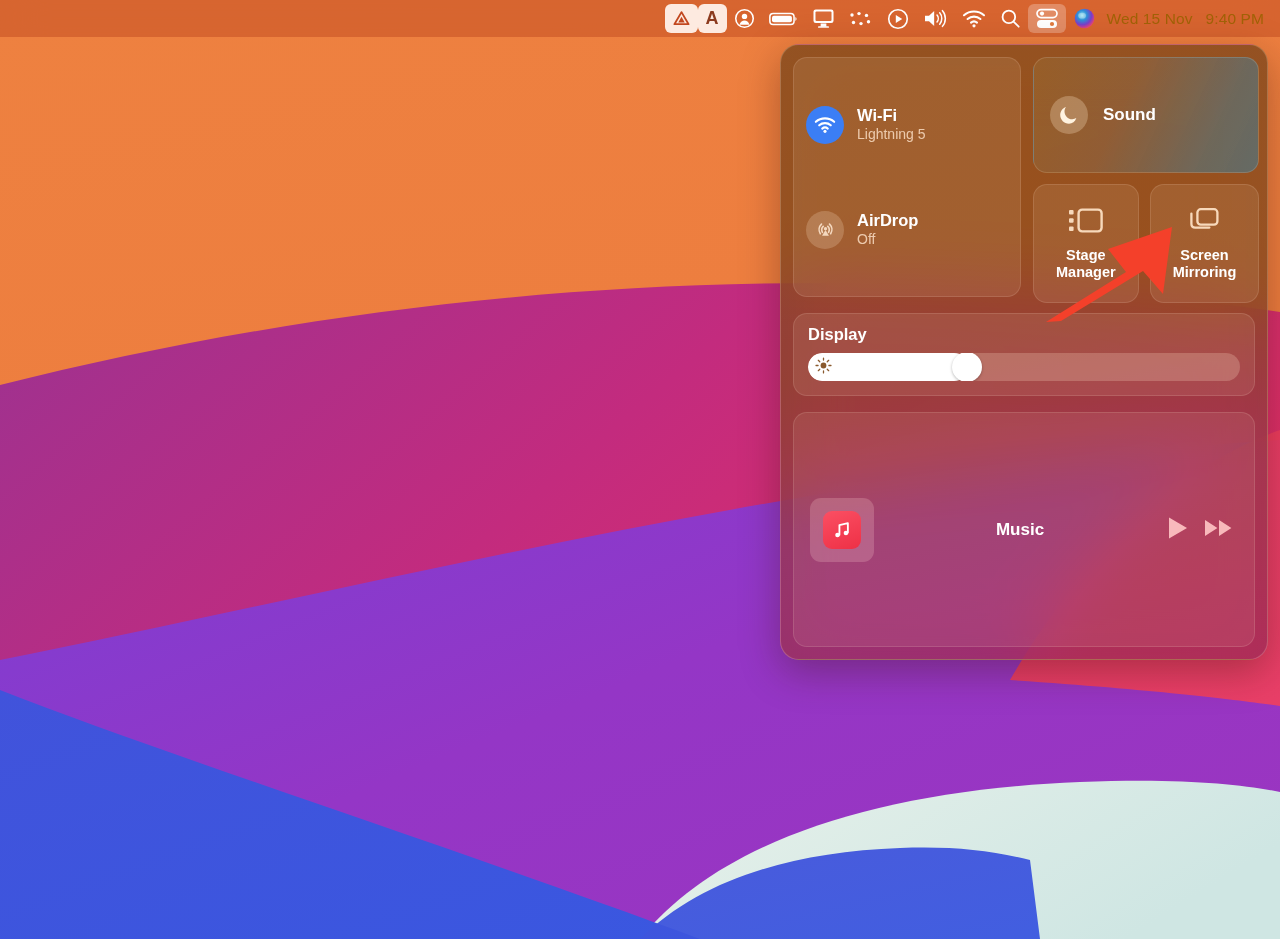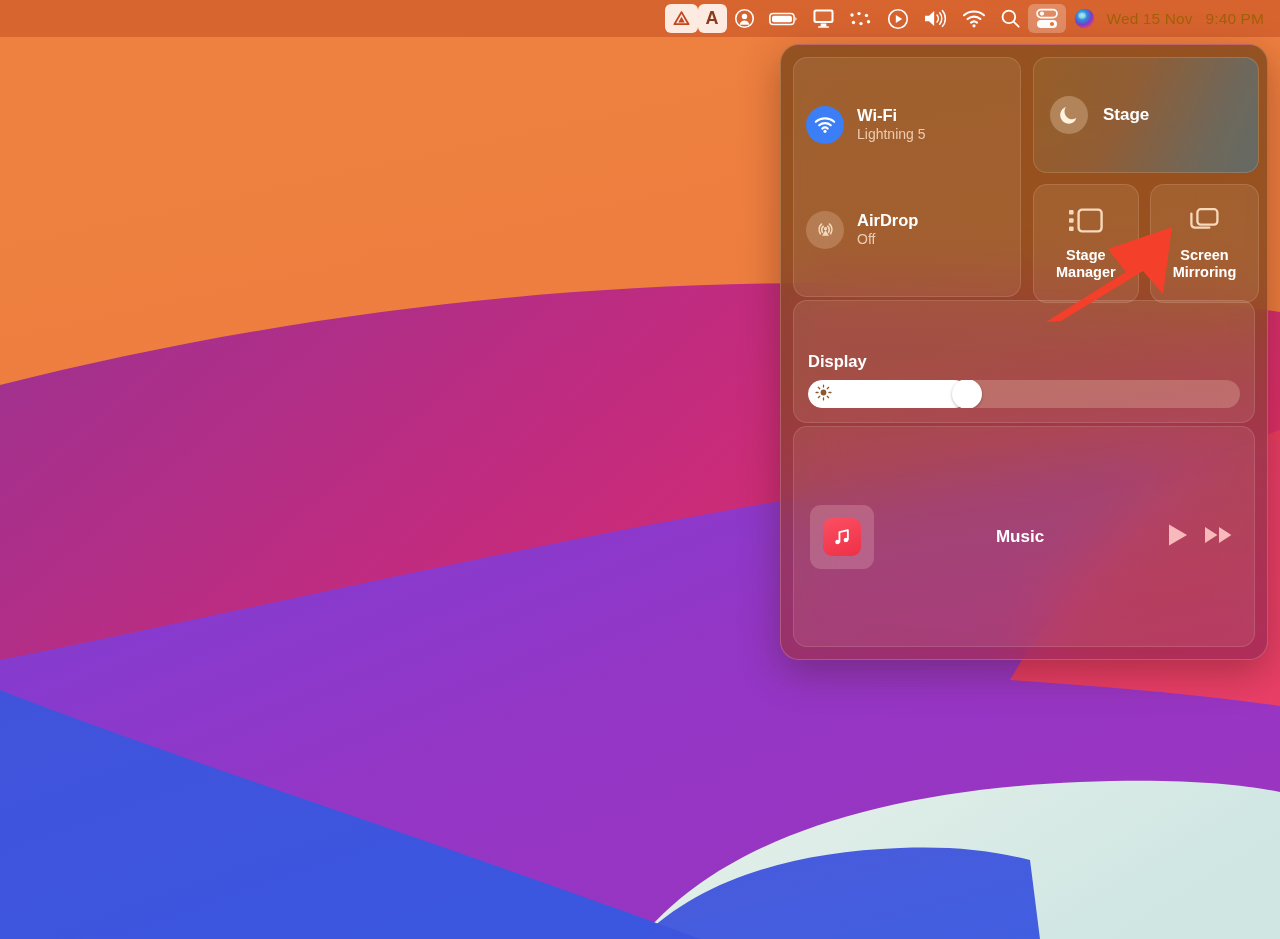--- a/index.html
+++ b/index.html
@@ -42,21 +42,21 @@
     background:
       linear-gradient(170deg,
         rgba(123,72,31,0.80) 0%,
         rgba(128,72,34,0.80) 48%,
         rgba(146,56,72,0.80) 72%,
         rgba(158,44,86,0.80) 100%);
     backdrop-filter:blur(34px) saturate(150%);
     border:1px solid rgba(255,235,215,0.22);
     box-shadow:0 12px 38px rgba(60,20,10,0.35);
     padding:12px;
-    display:flex; flex-direction:column; gap:3px;
+    display:flex; flex-direction:column; gap:16px;
   }
   .cc-top { display:flex; gap:12px; height:240px; }
   .module {
     background:rgba(255,226,200,0.10);
     border:1px solid rgba(255,235,215,0.14);
     border-radius:14px;
   }
 
   
   #connectivity {
@@ -100,21 +100,21 @@
     display:flex; flex-direction:column; align-items:center;
     justify-content:center; gap:9px; padding:22px;
   }
   .sq-label {
     color:#fff; font-size:14.5px; font-weight:bold;
     text-align:center; line-height:1.15;
   }
 
   
   .slider-mod { padding:11px 14px 14px 14px; }
-  .mod-title { color:#fff; font-size:16.5px; font-weight:bold; margin-bottom:9px;margin-top:40px; }
+  .mod-title { color:#fff; font-size:16.5px; font-weight:bold; margin-bottom:9px; }
   .slider-wrap { display:flex; align-items:center; gap:13px; }
   .slider {
     position:relative; flex:1; height:28px; border-radius:14px;
     background:rgba(255,226,200,0.24); overflow:hidden;
   }
   .slider-fill {
     position:absolute; left:0; top:0; bottom:0;
     background:#ffffff; border-radius:14px;
     display:flex; align-items:center; padding-left:7px;
   }
@@ -366,21 +366,21 @@
       <div class="cc-right">
 
         <div id="focus-tile">
           <div class="focus-ico">
             <svg width="22" height="22" viewBox="0 0 24 24">
               <path d="M20 15.4 C18.7 16.2 17.2 16.6 15.6 16.6 C10.9 16.6 7.1 12.8 7.1 8.1
                        C7.1 6.3 7.7 4.6 8.7 3.2 C5 4.5 2.4 8 2.4 12.1
                        C2.4 17.3 6.7 21.6 12 21.6 C15.6 21.6 18.7 19.6 20 15.4 Z" fill="#fff3e0"></path>
             </svg>
           </div>
-          <span class="focus-label">Stage</span>
+          <span class="focus-label">Sound</span>
         </div>
 
         <div class="tile-row">
 
           <div class="sq-tile">
             <div>
               <svg width="34" height="27" viewBox="0 0 34 27">
                 <g fill="rgba(255,228,200,0.92)">
                   <rect x="0" y="3" width="4.6" height="4.6" rx="1.1"></rect>
                   <rect x="0" y="11.2" width="4.6" height="4.6" rx="1.1"></rect>

